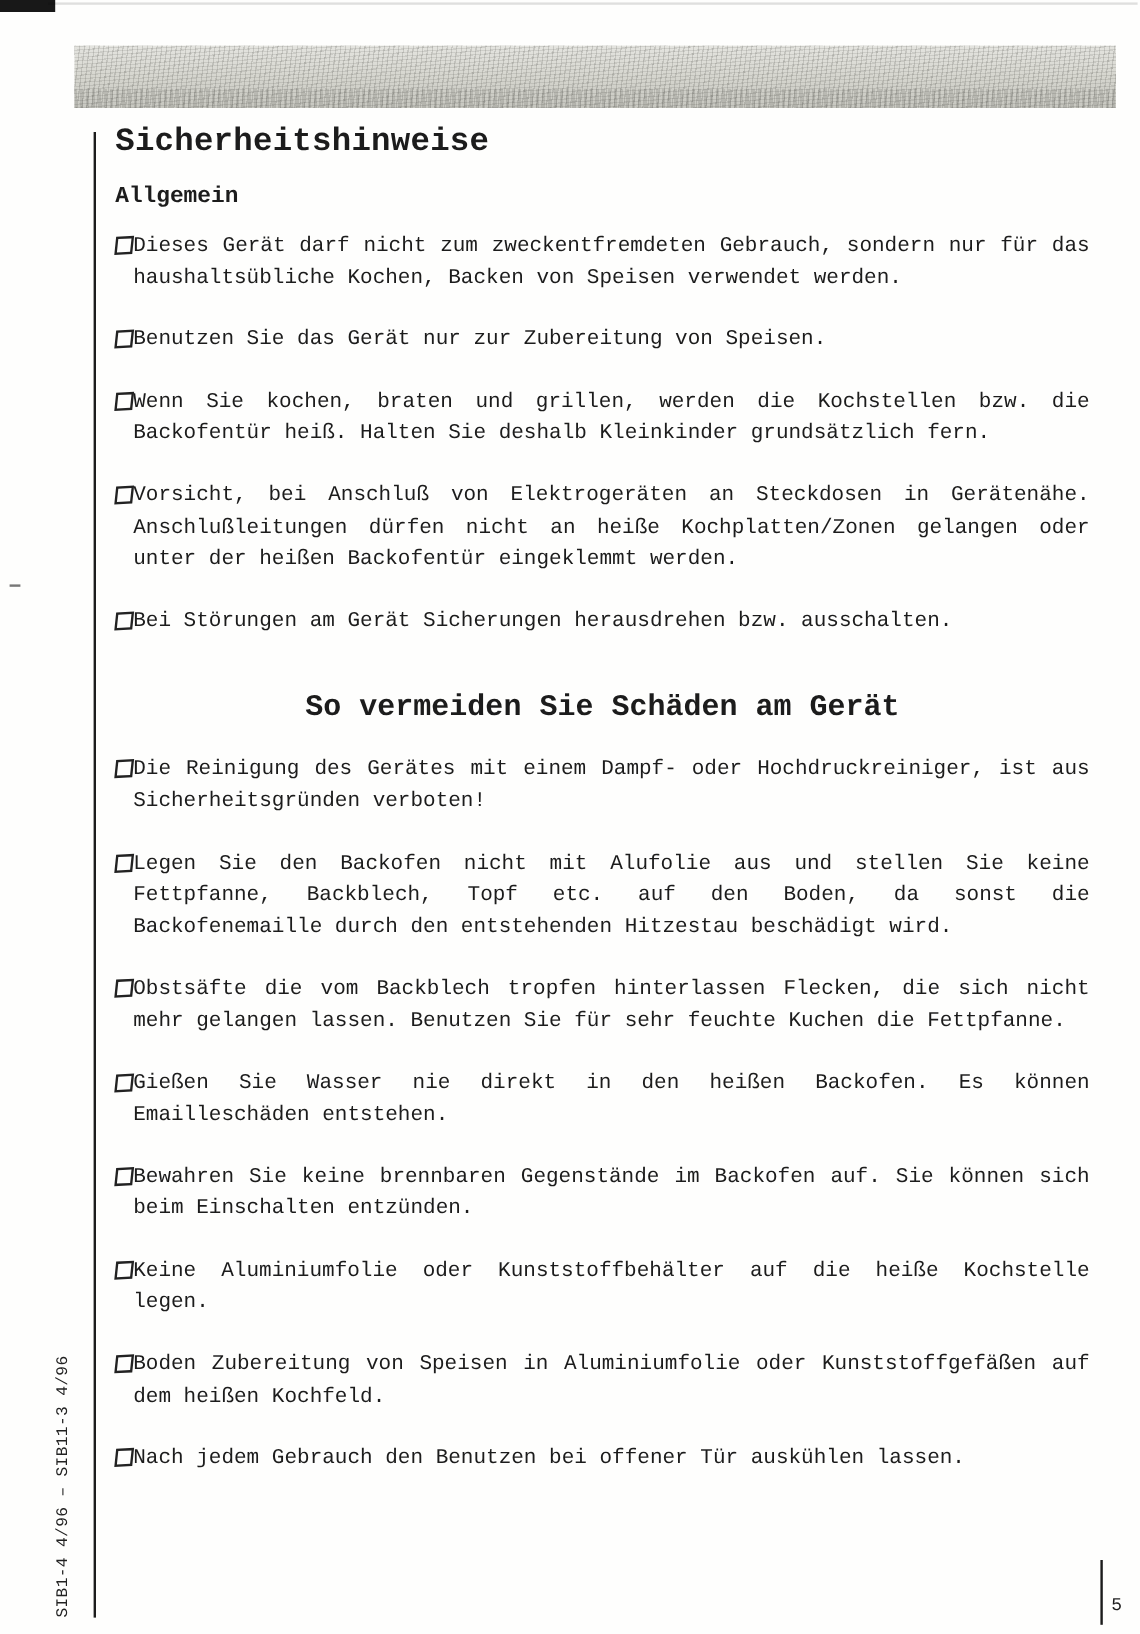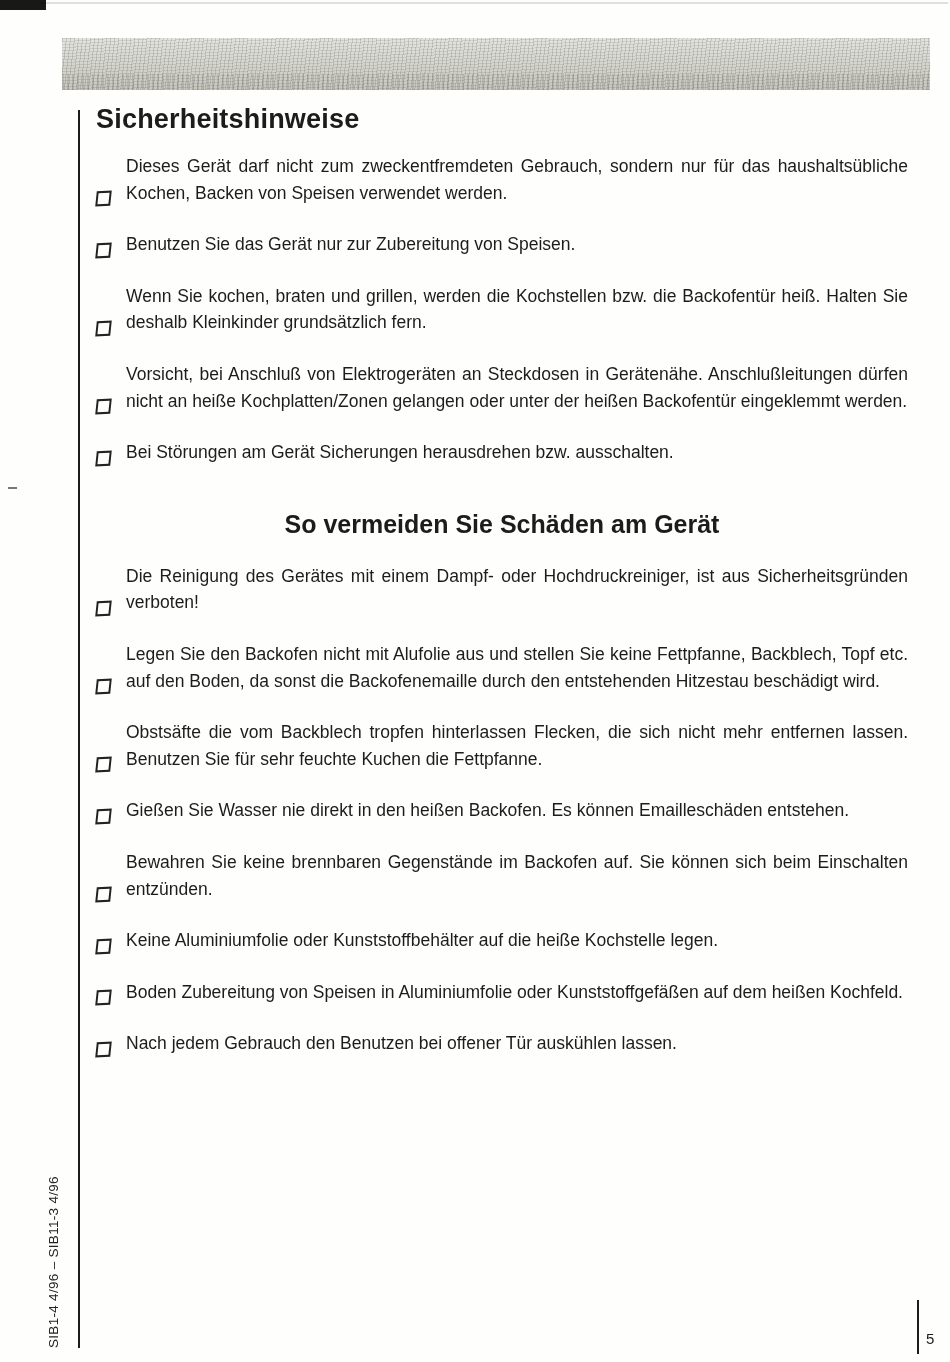--- a/index.html
+++ b/index.html
@@ -1,21 +1,21 @@
 <!DOCTYPE html>
 <html><head>
 <meta charset="utf-8">
 <style>
   html, body { margin: 0; padding: 0; background: #ffffff; }
   .page {
     position: relative;
     width: 950px;
     height: 1362px;
     background: #fefefd;
-    font-family: Liberation Sans, sans-serif;
+    font-family: Liberation Mono, monospace;
     color: #1c1c1c;
     overflow: hidden;
   }
 
   
   .corner-artifact {
     position: absolute; left: 0; top: 0; width: 46px; height: 10px;
     background: #181818;
   }
   .top-line-artifact {
@@ -64,23 +64,21 @@
     font-weight: bold;
   }
   h2.section-heading {
     margin: 44px 0 24px 0;
     font-size: 25px;
     font-weight: bold;
     text-align: center;
   }
   .item {
     display: flex;
-    gap: 15px;
     margin: 0 0 25px 0;
-    align-items: flex-end;
   }
   .bullet {
     flex: 0 0 auto;
     width: 11px; height: 11px;
     border: 2px solid #222;
     margin-top: 5px;
     transform: rotate(-3deg) skewX(-9deg);
     background: transparent;
   }
   .item p {
@@ -120,20 +118,21 @@
   </div>
   <div class="left-dash-artifact"></div>
 
   <div class="left-rule"></div>
 
   <div class="content">
 
     <h1 class="page-title">Sicherheitshinweise</h1>
 
     <section>
+      <h2 class="sub-heading">Allgemein</h2>
 
       <div class="item">
         <span class="bullet"></span>
         <p>Dieses Gerät darf nicht zum zweckentfremdeten Gebrauch, sondern nur für das haushaltsübliche Kochen, Backen von Speisen verwendet werden.</p>
       </div>
       <div class="item">
         <span class="bullet"></span>
         <p>Benutzen Sie das Gerät nur zur Zubereitung von Speisen.</p>
       </div>
       <div class="item">
@@ -156,21 +155,21 @@
       <div class="item">
         <span class="bullet"></span>
         <p>Die Reinigung des Gerätes mit einem Dampf- oder Hochdruckreiniger, ist aus Sicherheitsgründen verboten!</p>
       </div>
       <div class="item">
         <span class="bullet"></span>
         <p>Legen Sie den Backofen nicht mit Alufolie aus und stellen Sie keine Fettpfanne, Backblech, Topf etc. auf den Boden, da sonst die Backofenemaille durch den entstehenden Hitzestau beschädigt wird.</p>
       </div>
       <div class="item">
         <span class="bullet"></span>
-        <p>Obstsäfte die vom Backblech tropfen hinterlassen Flecken, die sich nicht mehr entfernen lassen. Benutzen Sie für sehr feuchte Kuchen die Fettpfanne.</p>
+        <p>Obstsäfte die vom Backblech tropfen hinterlassen Flecken, die sich nicht mehr gelangen lassen. Benutzen Sie für sehr feuchte Kuchen die Fettpfanne.</p>
       </div>
       <div class="item">
         <span class="bullet"></span>
         <p>Gießen Sie Wasser nie direkt in den heißen Backofen. Es können Emailleschäden entstehen.</p>
       </div>
       <div class="item">
         <span class="bullet"></span>
         <p>Bewahren Sie keine brennbaren Gegenstände im Backofen auf. Sie können sich beim Einschalten entzünden.</p>
       </div>
       <div class="item">

